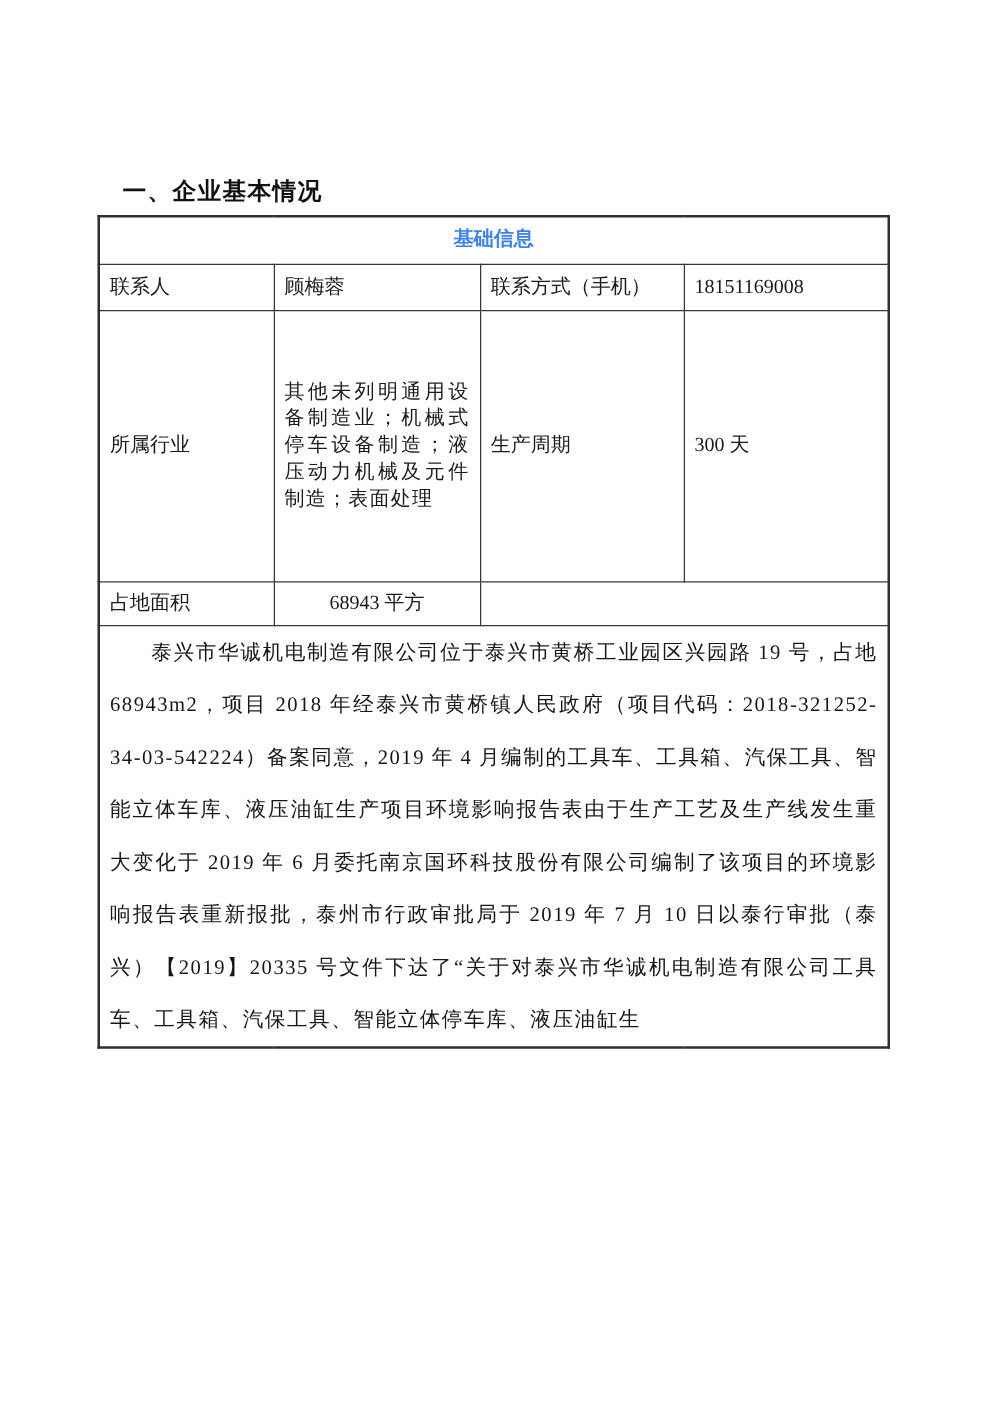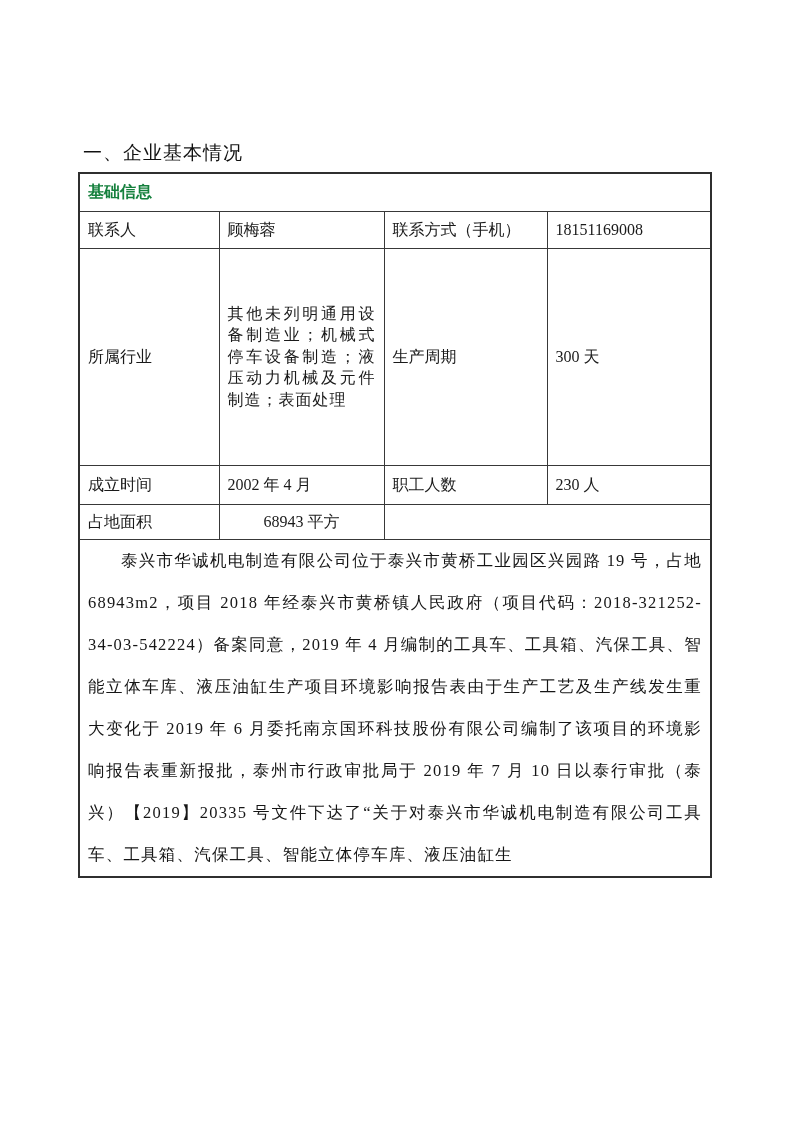--- a/index.html
+++ b/index.html
@@ -7,25 +7,25 @@
     position: relative;
     width: 800px;
     height: 1131px;
     background: #ffffff;
     font-family: "Liberation Serif", "DejaVu Serif", serif;
     color: #1a1a1a;
     overflow: hidden;
   }
   .title {
     position: absolute;
-    left: 83px;
+    left: 98px;
     top: 140px;
     margin: 0;
     font-size: 19px;
-    font-weight: normal;
+    font-weight: bold;
     letter-spacing: 1px;
     color: #111111;
   }
   table.info-table {
     position: absolute;
     left: 78px;
     top: 172px;
     width: 632px;
     border-collapse: collapse;
     table-layout: fixed;
@@ -36,21 +36,22 @@
     vertical-align: middle;
     padding: 0 8px;
     font-size: 16px;
     line-height: 1.35;
     overflow: hidden;
   }
   td.sect {
     font-size: 17px;
     font-weight: bold;
     padding-left: 7px;
-    color: #15803d;
+    color: #3b82f6;
+    text-align: center;
   }
   td.lbl { padding-left: 7px; }
   td.val { padding-left: 8px; }
   td.center { text-align: center; }
   td.industry {
     text-align: justify;
     line-height: 44px;
     letter-spacing: 1px;
     padding: 0 9px;
   }
@@ -98,26 +99,20 @@
         <td class="val">顾梅蓉</td>
         <td class="lbl">联系方式（手机）</td>
         <td class="val">18151169008</td>
       </tr>
       <tr class="h217">
         <td class="lbl">所属行业</td>
         <td class="industry">其他未列明通用设备制造业；机械式停车设备制造；液压动力机械及元件制造；表面处理</td>
         <td class="lbl">生产周期</td>
         <td class="val">300 天</td>
       </tr>
-      <tr class="h39">
-        <td class="lbl">成立时间</td>
-        <td class="val">2002 年 4 月</td>
-        <td class="lbl">职工人数</td>
-        <td class="val">230 人</td>
-      </tr>
       <tr class="h35">
         <td class="lbl">占地面积</td>
         <td class="center">68943 平方</td>
         <td colspan="2"></td>
       </tr>
       <tr class="h303">
         <td colspan="4" class="paragraph-cell">
           <p class="paragraph">泰兴市华诚机电制造有限公司位于泰兴市黄桥工业园区兴园路 19 号，占地 68943m2，项目 2018 年经泰兴市黄桥镇人民政府（项目代码：2018-321252-34-03-542224）备案同意，2019 年 4 月编制的工具车、工具箱、汽保工具、智能立体车库、液压油缸生产项目环境影响报告表由于生产工艺及生产线发生重大变化于 2019 年 6 月委托南京国环科技股份有限公司编制了该项目的环境影响报告表重新报批，泰州市行政审批局于 2019 年 7 月 10 日以泰行审批（泰兴）【2019】20335 号文件下达了“关于对泰兴市华诚机电制造有限公司工具车、工具箱、汽保工具、智能立体停车库、液压油缸生</p>
         </td>
       </tr>

